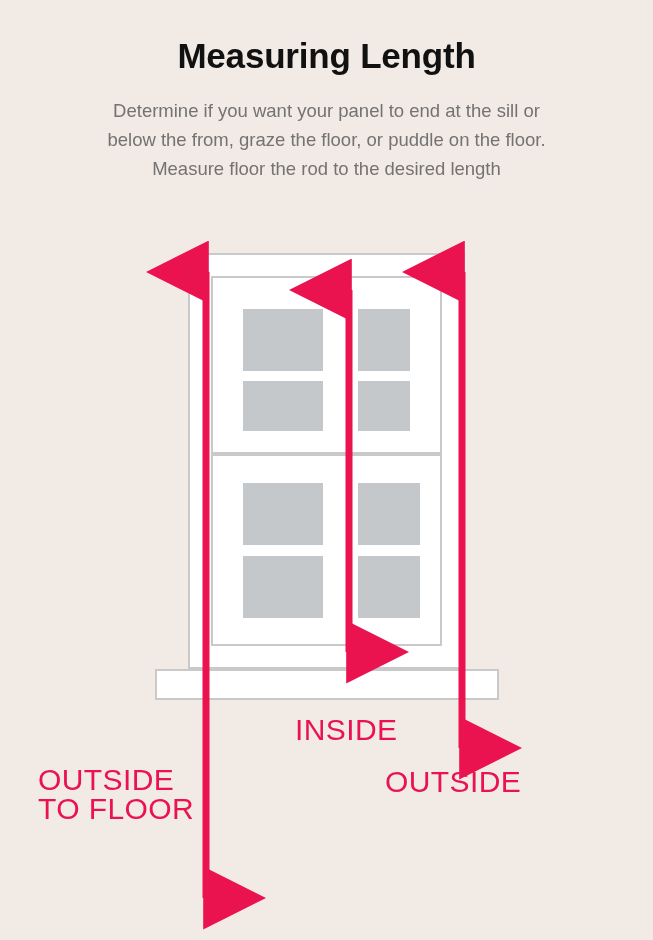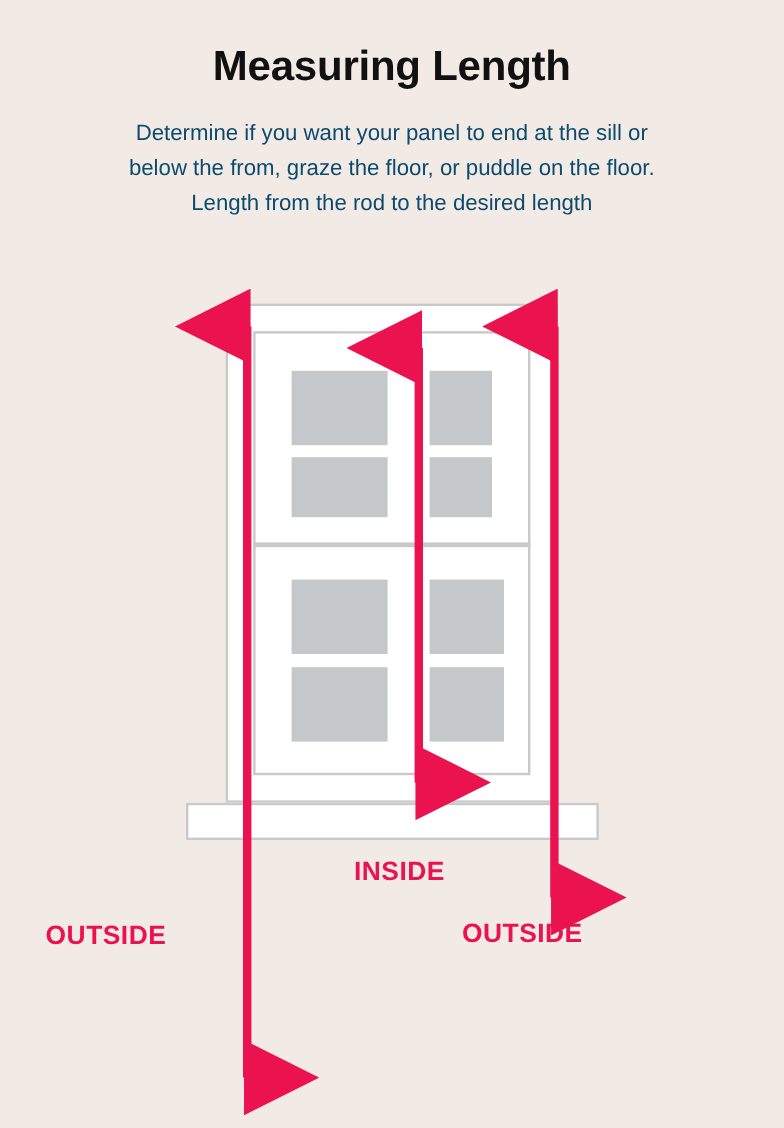--- a/index.html
+++ b/index.html
@@ -32,21 +32,21 @@
     letter-spacing: -0.2px;
   }
   .subtitle {
     position: absolute;
     top: 96px;
     left: 60px;
     width: 533px;
     text-align: center;
     font-size: 18.5px;
     line-height: 29px;
-    color: #0c4a6e;
+    color: #737373;
   }
   .subtitle div {
     white-space: nowrap;
   }
   .diagram {
     position: absolute;
     top: 0;
     left: 0;
     width: 653px;
     height: 940px;
@@ -91,22 +91,22 @@
     left: 155px;
     top: 669px;
     width: 344px;
     height: 31px;
     background: #ffffff;
     border: 2px solid #c9c9c9;
     box-sizing: border-box;
   }
   .label {
     position: absolute;
-    font-size: 22px;
-    font-weight: bold;
+    font-size: 30px;
+    font-weight: normal;
     color: #eb1250;
     letter-spacing: 0.4px;
     white-space: nowrap;
   }
   .label.inside { left: 295px; top: 713px; }
   .label.outside { left: 385px; top: 765px; }
   .label.outside-floor {
     left: 38px;
     top: 765px;
     line-height: 29px;
@@ -116,21 +116,21 @@
 </head>
 <body>
 
 <div class="page">
 
   <div class="title">Measuring Length</div>
 
   <div class="subtitle">
     <div>Determine if you want your panel to end at the sill or</div>
     <div>below the from, graze the floor, or puddle on the floor.</div>
-    <div>Length from the rod to the desired length</div>
+    <div>Measure floor the rod to the desired length</div>
   </div>
 
   <div class="window-frame"></div>
   <div class="window-inner"></div>
 
   <div class="pane" style="left:243px; top:309px; width:80px; height:62px;"></div>
   <div class="pane" style="left:358px; top:309px; width:52px; height:62px;"></div>
   <div class="pane" style="left:243px; top:381px; width:80px; height:50px;"></div>
   <div class="pane" style="left:358px; top:381px; width:52px; height:50px;"></div>
 
@@ -160,15 +160,16 @@
 
     <g>
       <line x1="206" y1="272" x2="206" y2="898" stroke="#eb1250" stroke-width="7" marker-start="url(#arrowUp)" marker-end="url(#arrowUp)"></line>
     </g>
   </svg>
 
   <div class="label inside">INSIDE</div>
   <div class="label outside">OUTSIDE</div>
   <div class="label outside-floor">
     <div>OUTSIDE</div>
+    <div>TO FLOOR</div>
   </div>
 
 </div>
 
 </body></html>

